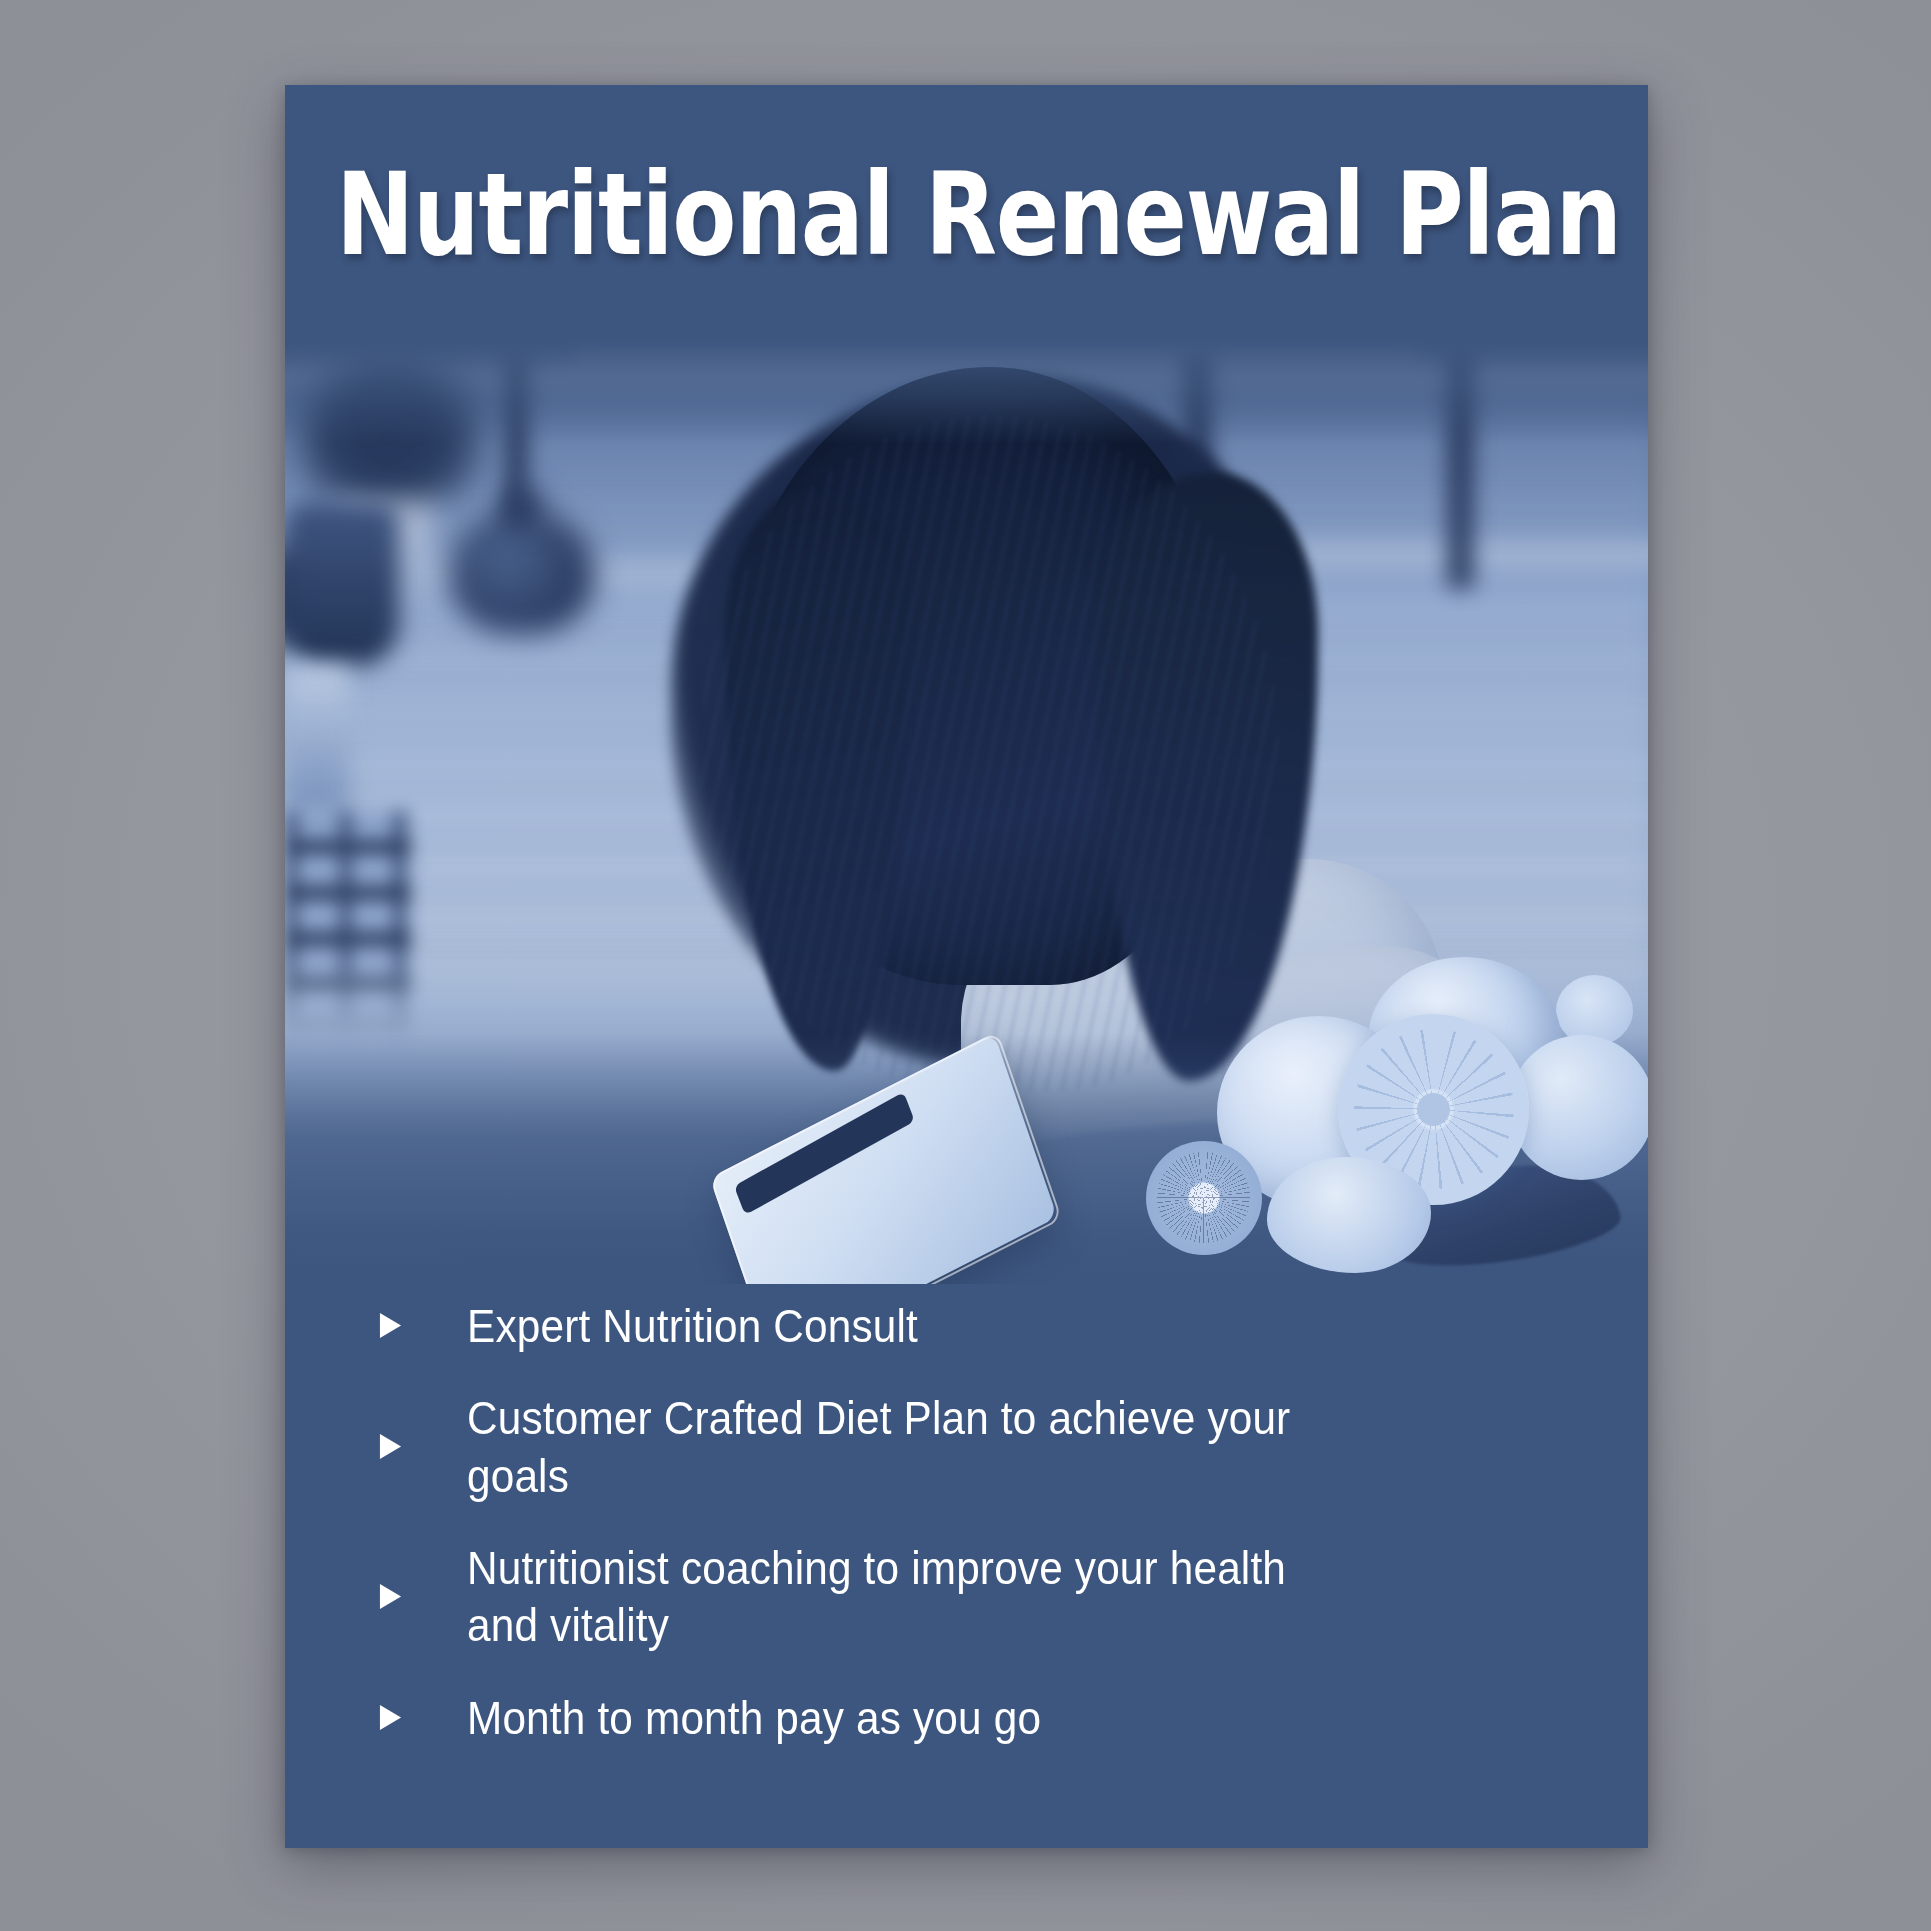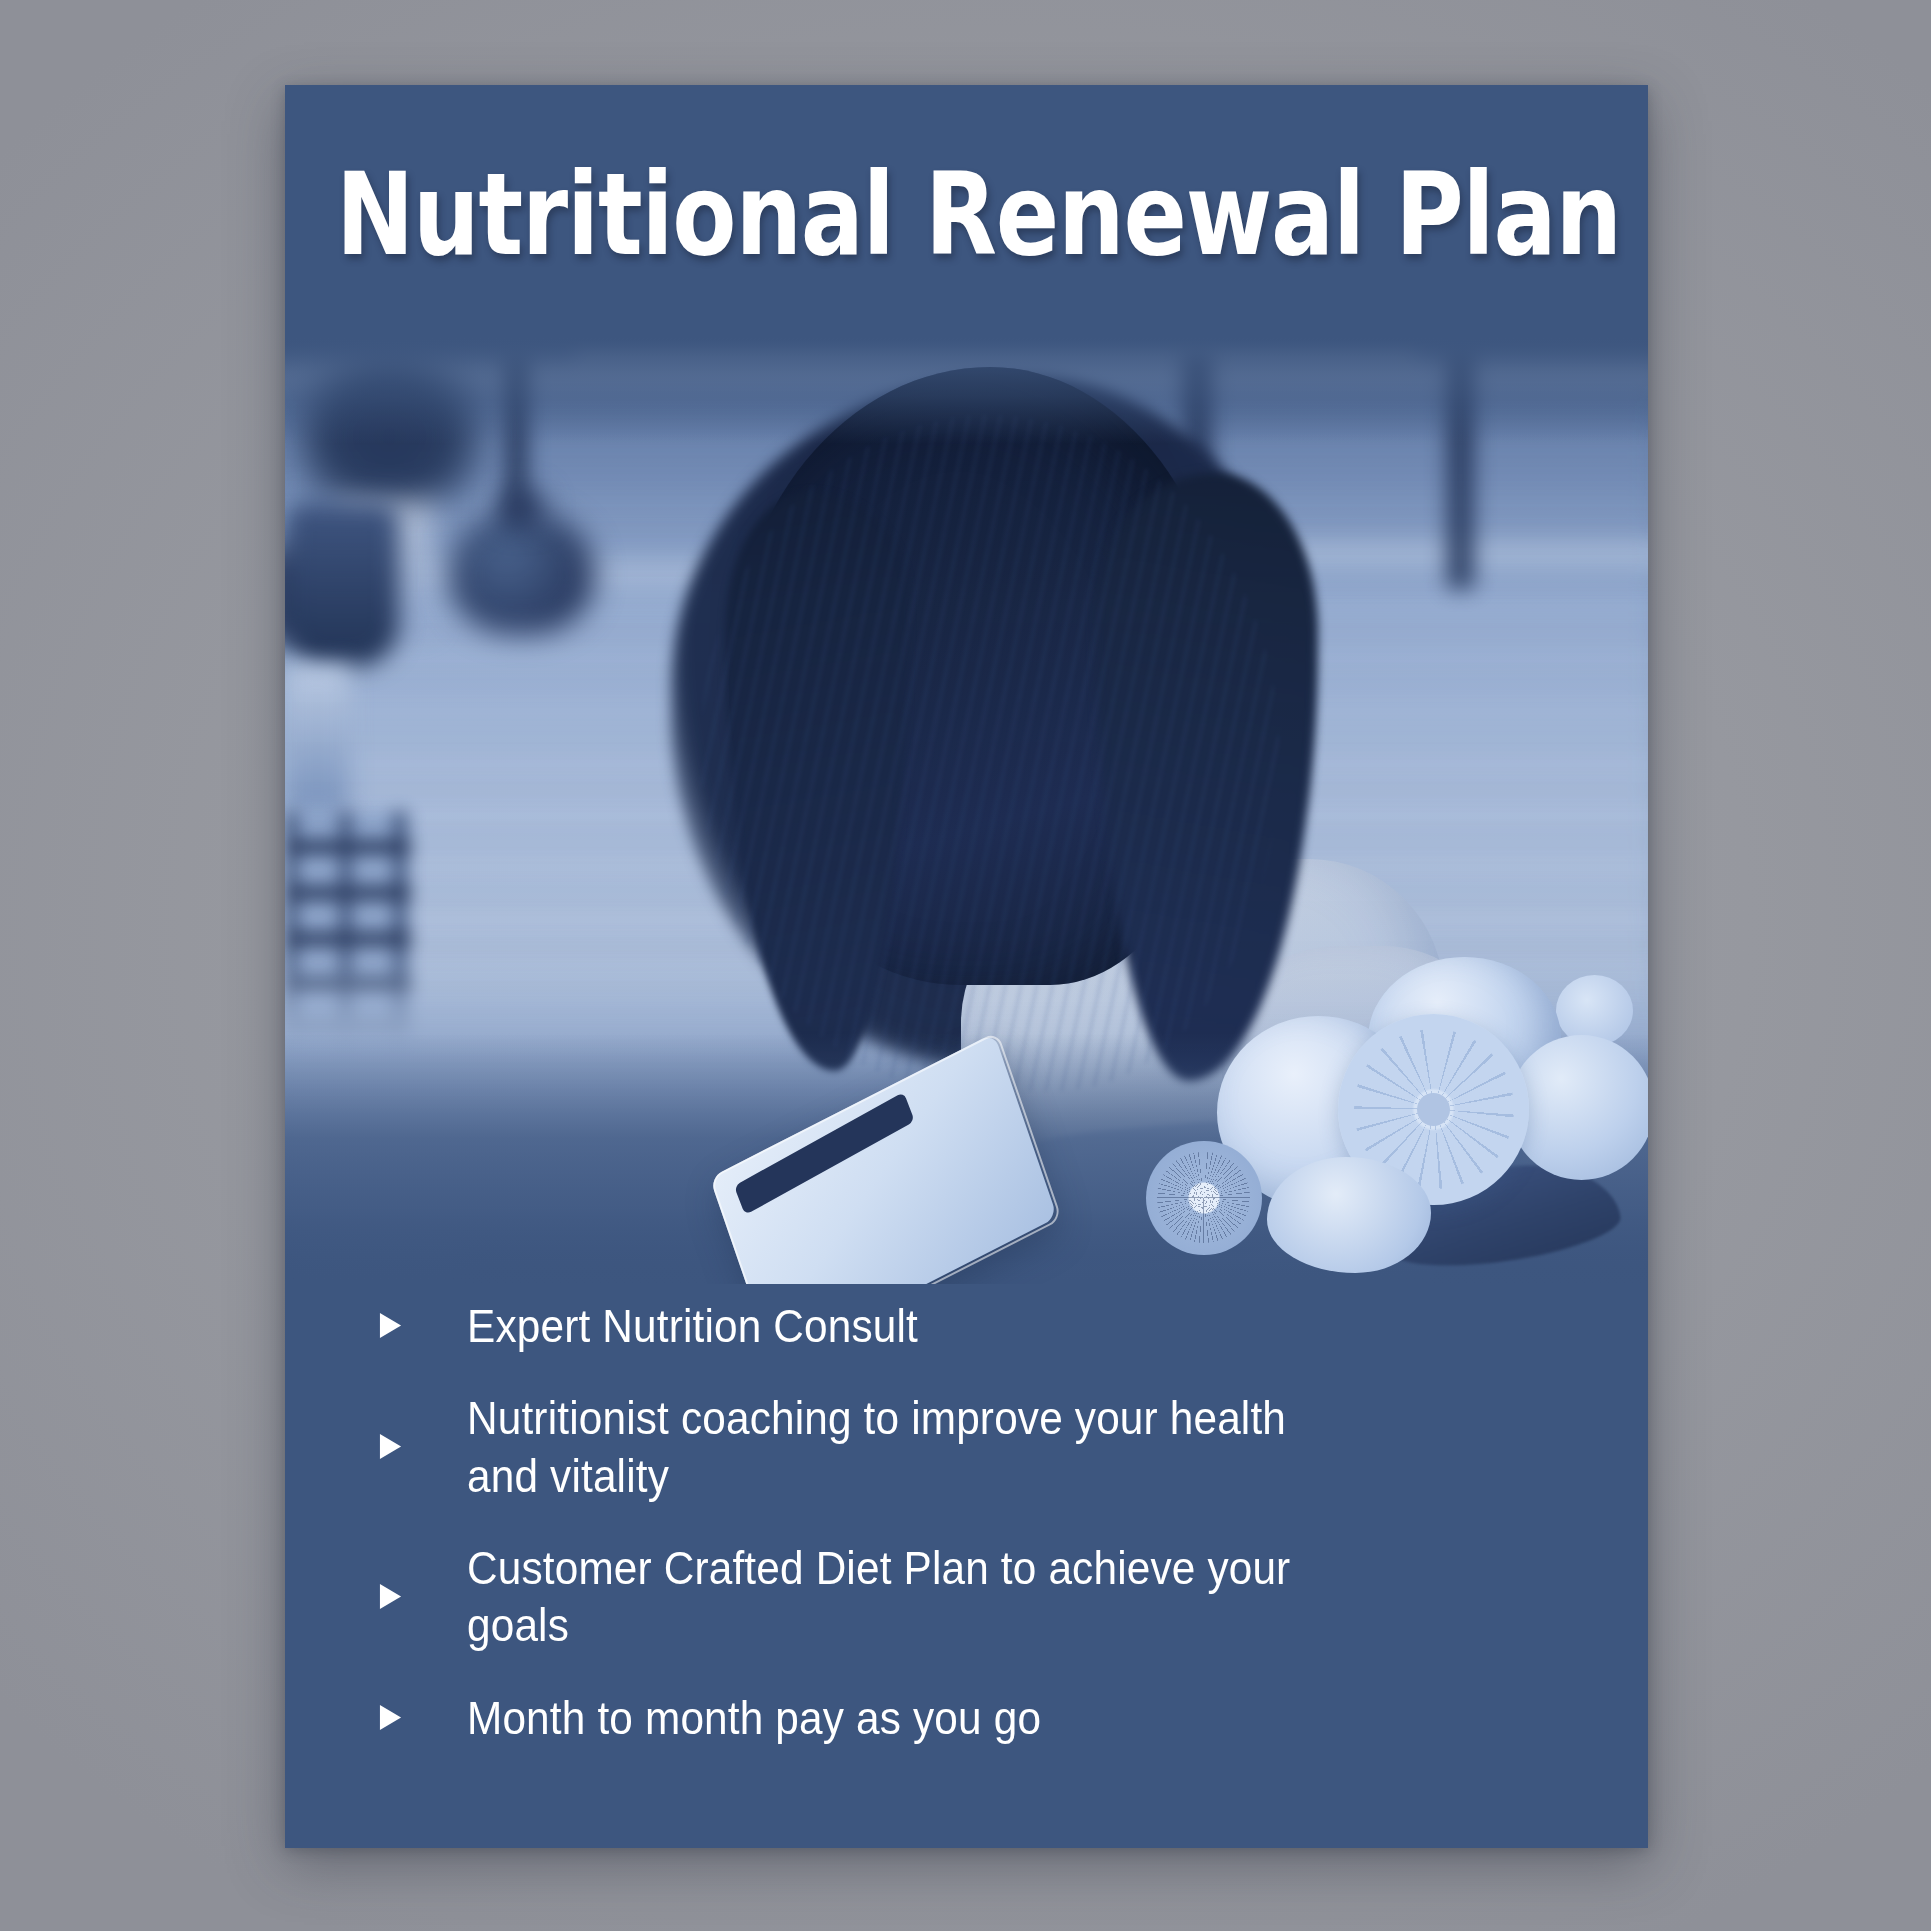--- a/index.html
+++ b/index.html
@@ -576,30 +576,30 @@
       </span>
       <span class="feature-text">Expert Nutrition Consult</span>
     </div>
 
     <div class="feature-item">
       <span class="bullet-marker">
         <svg width="25" height="29" viewBox="0 0 26 30" aria-hidden="true">
           <path d="M2 2 L24 15 L2 28 Z" fill="#ffffff"></path>
         </svg>
       </span>
-      <span class="feature-text">Nutritionist coaching to improve your health and vitality</span>
+      <span class="feature-text">Customer Crafted Diet Plan to achieve your goals</span>
     </div>
 
     <div class="feature-item">
       <span class="bullet-marker">
         <svg width="25" height="29" viewBox="0 0 26 30" aria-hidden="true">
           <path d="M2 2 L24 15 L2 28 Z" fill="#ffffff"></path>
         </svg>
       </span>
-      <span class="feature-text">Customer Crafted Diet Plan to achieve your goals</span>
+      <span class="feature-text">Nutritionist coaching to improve your health and vitality</span>
     </div>
 
     <div class="feature-item">
       <span class="bullet-marker">
         <svg width="25" height="29" viewBox="0 0 26 30" aria-hidden="true">
           <path d="M2 2 L24 15 L2 28 Z" fill="#ffffff"></path>
         </svg>
       </span>
       <span class="feature-text">Month to month pay as you go</span>
     </div>

